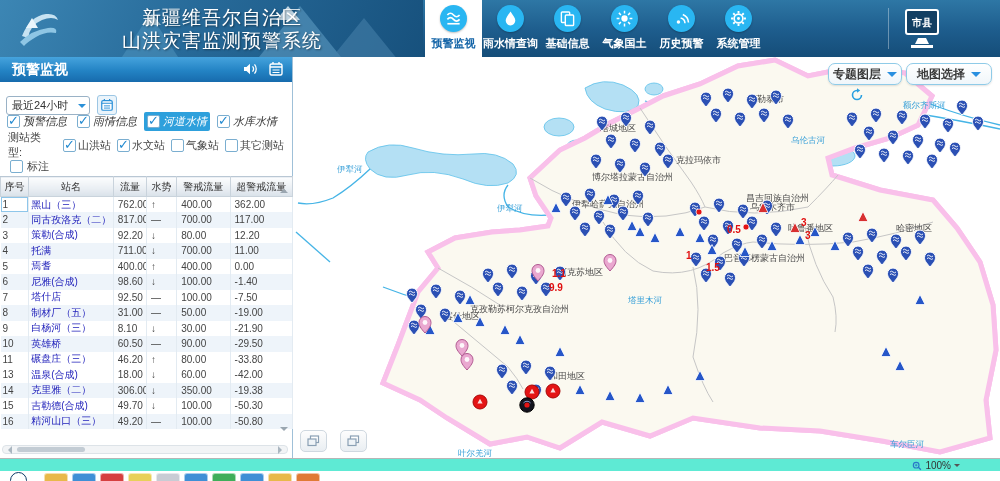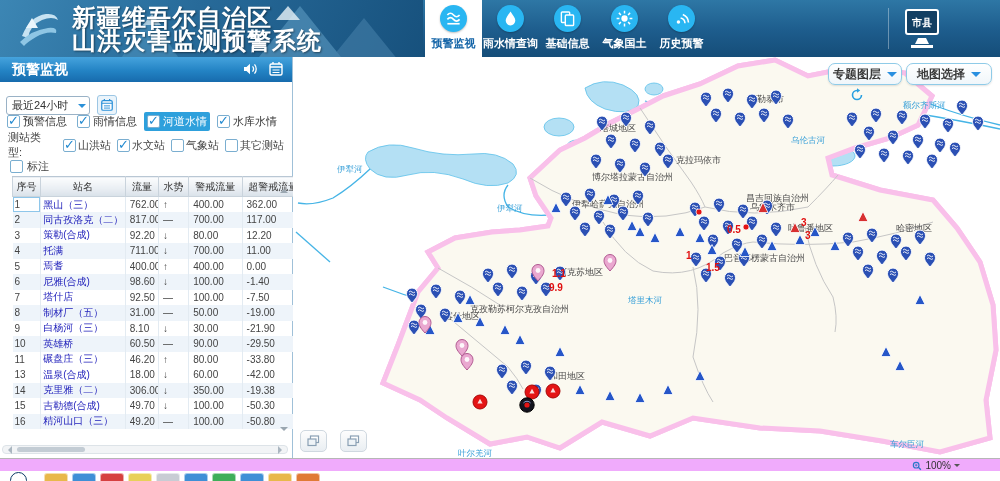--- a/index.html
+++ b/index.html
@@ -12,22 +12,22 @@
     background:linear-gradient(180deg,#2e77a5 0%,#1d5c8c 55%,#154d78 100%); }
   #title-zone { position:absolute; left:0; top:0; width:423px; height:57px; overflow:hidden;
     background:linear-gradient(115deg,#3c86b4 0%,#276a99 45%,#17517d 100%); }
   .mtn { position:absolute; width:0; height:0; border-style:solid; }
   .m1 { left:120px; top:14px; border-width:0 30px 46px 30px; border-color:transparent transparent #4f93bd transparent; opacity:.55;}
   .m2 { left:255px; top:6px;  border-width:0 45px 56px 45px; border-color:transparent transparent #68a5cb transparent; opacity:.5;}
   .m3 { left:330px; top:18px; border-width:0 34px 42px 34px; border-color:transparent transparent #447fa9 transparent; opacity:.6;}
   .m4 { left:276px; top:6px;  border-width:0 12px 14px 12px; border-color:transparent transparent #e8f2f8 transparent; opacity:.8;}
   .m5 { left:143px; top:14px; border-width:0 9px 11px 9px; border-color:transparent transparent #dcecf5 transparent; opacity:.7;}
   #logo { position:absolute; left:12px; top:6px; }
-  #app-title { position:absolute; left:72px; top:6px; width:300px; text-align:left;
-    color:#fff; font-weight:bold; font-size:24px; line-height:23px; letter-spacing:1px;
+  #app-title { position:absolute; left:72px; top:6px; width:300px; text-align:center;
+    color:#fff; font-weight:normal; font-size:19px; line-height:23px; letter-spacing:1px;
     text-shadow:1px 1px 2px rgba(0,0,0,.45); }
 
   
   #nav-items { position:absolute; left:425px; top:0; height:57px; display:flex; }
   .nav-item { width:57px; height:57px; display:flex; flex-direction:column; align-items:center; cursor:pointer; }
   .nav-item.active { background:#fff; }
   .nav-ico { width:27px; height:27px; border-radius:50%; background:#29b6f2; margin-top:5px;
     display:flex; align-items:center; justify-content:center; box-shadow:0 1px 2px rgba(0,0,0,.25);}
   .nav-ico svg { width:21px; height:21px; }
   .nav-lbl { margin-top:4px; font-size:11px; font-weight:bold; color:#fff; white-space:nowrap; }
@@ -47,34 +47,34 @@
   #time-row { position:absolute; left:0; top:37px; width:100%; height:24px; }
   #time-select { position:absolute; left:6px; top:2px; width:84px; height:19px; background:#fff;
     border:1px solid #9ab2c6; border-radius:3px; font-size:11px; color:#333; line-height:17px;
     padding-left:5px; cursor:pointer; }
   #time-select .arr { position:absolute; right:3px; top:7px; width:0; height:0;
     border:4px solid transparent; border-top-color:#2a90d8; }
   #cal-btn { position:absolute; left:97px; top:1px; width:20px; height:20px; background:#eaf4fb;
     border:1px solid #9cc6e4; border-radius:3px; display:flex; align-items:center; justify-content:center; cursor:pointer;}
 
   #filter-row { position:absolute; left:4px; top:53px; width:286px; height:22px; display:flex; gap:4px; align-items:center;}
-  .filter { display:flex; align-items:center; gap:3px; font-size:11px; color:#333; padding:2px 3px; border-radius:2px; cursor:pointer; white-space:nowrap;}
+  .filter { display:flex; align-items:center; gap:3px; font-size:11px; color:#333; padding:2px 3px; border-radius:2px; cursor:pointer; white-space:nowrap;font-style:italic;}
   .filter.hl { background:#2ea0dc; color:#fff; }
   .cb { width:13px; height:13px; background:#fff; border:1px solid #7aaed0; border-radius:2px;
     position:relative; flex:0 0 13px; }
   .cb.on::after { content:"✓"; position:absolute; left:0px; top:-3px; font-size:13px; font-weight:bold; color:#1e88d0; }
 
   #stype-row { position:absolute; left:8px; top:79px; width:282px; height:18px; display:flex; align-items:center; font-size:11px; color:#444;}
   #stype-row .stl { margin-right:8px; }
   .stype { display:flex; align-items:center; gap:2px; margin-right:6px; cursor:pointer; white-space:nowrap;}
 
   #anno-row { position:absolute; left:10px; top:101px; height:16px; display:flex; align-items:center; gap:4px; font-size:11px; color:#444; cursor:pointer;}
 
   
-  #tbl { position:absolute; left:12px; top:119px; width:293px; border-collapse:collapse; table-layout:fixed; }
+  #tbl { position:absolute; left:0; top:119px; width:293px; border-collapse:collapse; table-layout:fixed; }
   #tbl th { height:20px; font-size:10px; color:#333; font-weight:normal;
     background:linear-gradient(180deg,#fcfdfe 0%,#e9eef3 60%,#d9e1e9 100%);
     border:1px solid #c9d3dc; border-top:1px solid #b9c7d4; }
   #tbl td { height:15.5px; font-size:10px; color:#444; border-right:1px solid #e3ebf2;
     padding:0 2px; white-space:nowrap; overflow:hidden; }
   #tbl tr.even td { background:#eef4fa; }
   #tbl td.name { color:#2222bb; }
   #tbl td.num { text-align:left; padding-left:4px; }
   #tbl tr:first-child td:first-child { box-shadow:inset 0 0 0 1px #8ec6ea; }
   .vs-arrow { position:absolute; right:4px; width:0; height:0; border:4px solid transparent; cursor:pointer;}
@@ -100,21 +100,21 @@
   #refresh-ic { position:absolute; left:557px; top:31px; width:14px; height:14px; cursor:pointer;}
   .corner-btn { position:absolute; width:27px; height:22px; background:linear-gradient(180deg,#fdfdfd,#e9eef2);
     border:1px solid #cfd8e0; border-radius:5px; display:flex; align-items:center; justify-content:center; cursor:pointer;}
   #cb1 { left:7px; top:373px; } #cb2 { left:47px; top:373px; }
 
   svg text.region { font-size:9px; fill:#4a4a4a; font-family:"Liberation Sans","DejaVu Sans",sans-serif;}
   svg text.river { font-size:8.5px; fill:#38a0d8; font-family:"Liberation Sans","DejaVu Sans",sans-serif;}
   svg text.warn { font-size:10px; font-weight:bold; fill:#e01010; font-family:"Liberation Sans","DejaVu Sans",sans-serif;}
 
   
-  #statusbar { position:absolute; left:0; top:458px; width:1000px; height:13px; background:#f0abfc;
+  #statusbar { position:absolute; left:0; top:458px; width:1000px; height:13px; background:#5eead4;
     border-top:1px solid #b6b6b6; }
   #zoomctl { position:absolute; right:40px; top:0px; height:13px; display:flex; align-items:center; gap:3px;
     font-size:10px; color:#333; cursor:pointer;}
   #zoomctl .dd { width:0; height:0; border:3px solid transparent; border-top-color:#555; margin-top:3px;}
   #taskbar { position:absolute; left:0; top:471px; width:1000px; height:10px;
     background:linear-gradient(180deg,#3f85c2 0%,#1d5globa,#16497c 100%);
     background:linear-gradient(180deg,#3f85c2 0%,#1d5globa 0%,#205d9b 40%,#143f6e 100%); }
   #orb { position:absolute; left:10px; top:1px; width:17px; height:17px; border-radius:50%;
     background:radial-gradient(circle at 35% 30%,#bfe2f8 0%,#5aa2dc 45%,#1a5globa 46%,#174f86 100%); border:1px solid #0d3a66;}
   .tb-ic { position:absolute; top:2px; width:24px; height:12px; border-radius:3px 3px 0 0;
@@ -185,20 +185,32 @@
           <span class="nav-lbl">气象国土</span>
         </div>
         <div class="nav-item">
           <span class="nav-ico">
             <svg viewBox="-12 -12 24 24">
               <circle cx="-3.5" cy="4" r="2" fill="#fff"></circle>
               <path d="M-1,-0.5 A6.5,6.5 0 0 1 4,5.5 M1.5,-4.5 A10.5,10.5 0 0 1 8,4.5" stroke="#fff" stroke-width="1.8" fill="none"></path>
             </svg>
           </span>
           <span class="nav-lbl">历史预警</span>
+        </div>
+        <div class="nav-item">
+          <span class="nav-ico">
+            <svg viewBox="-12 -12 24 24">
+              <g stroke="#fff" stroke-width="2.2">
+                <path d="M0,-8.5 V-6 M0,6 V8.5 M-8.5,0 H-6 M6,0 H8.5 M-6,-6 L-4.2,-4.2 M4.2,4.2 L6,6 M-6,6 L-4.2,4.2 M4.2,-4.2 L6,-6"></path>
+              </g>
+              <circle r="5" fill="none" stroke="#fff" stroke-width="1.9"></circle>
+              <circle r="1.7" fill="#fff"></circle>
+            </svg>
+          </span>
+          <span class="nav-lbl">系统管理</span>
         </div>
       </div>
     <div id="nav-sep"></div>
     <div id="city-btn">
       <svg width="52" height="46" viewBox="0 0 52 46">
         <rect x="10" y="4" width="32" height="24" rx="2" fill="#123f63" stroke="#fff" stroke-width="2"></rect>
         <text x="26" y="20" text-anchor="middle" font-size="10" fill="#fff">市县</text>
         <path d="M22 32 L30 32 L33 38 L19 38 Z" fill="#fff"></path>
         <rect x="15" y="39" width="22" height="3" fill="#fff"></rect>
       </svg>

